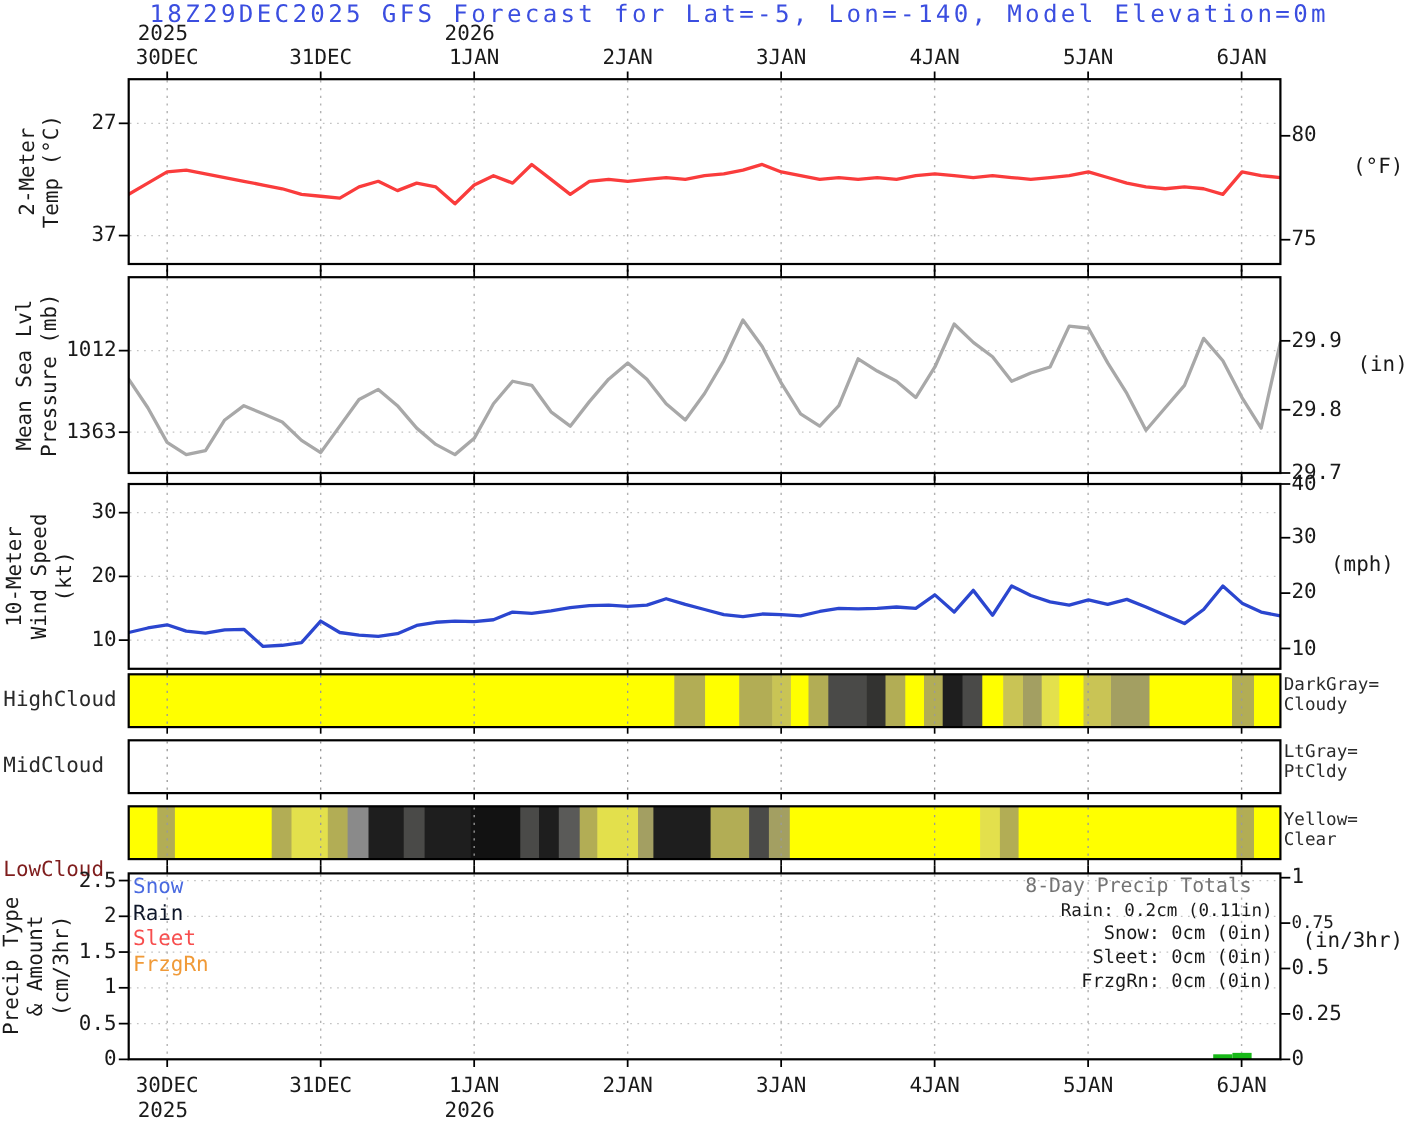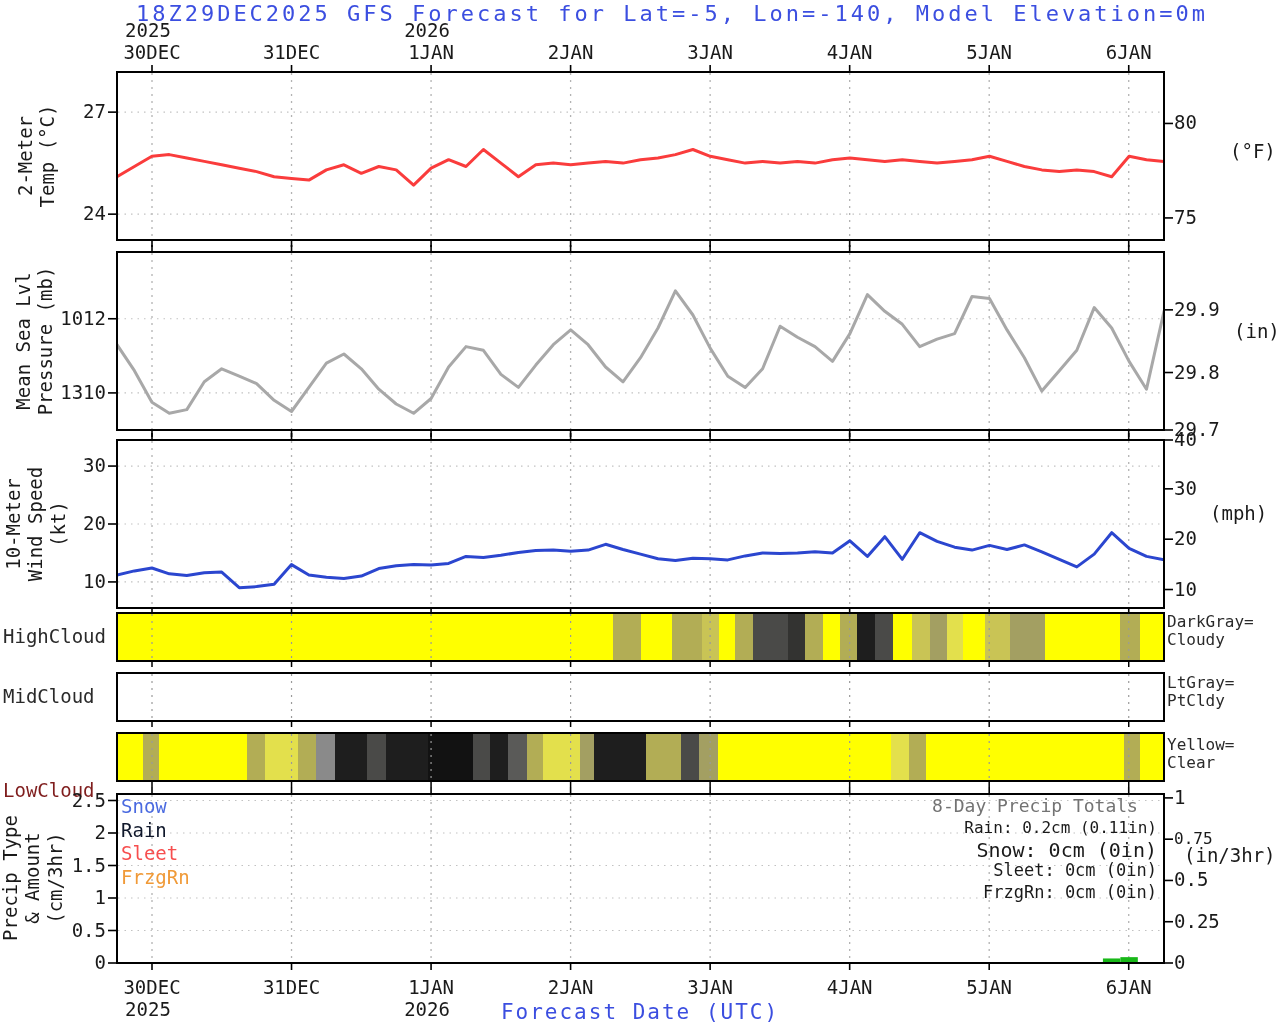--- a/index.html
+++ b/index.html
@@ -296,29 +296,28 @@
 &amp; Amount
 (cm/3hr)</div>
 
 <div class="cloudlegend" style="left:1167px;top:613px;">DarkGray=
 Cloudy</div>
 <div class="cloudlegend" style="left:1167px;top:674px;">LtGray=
 PtCldy</div>
 <div class="cloudlegend" style="left:1167px;top:736px;">Yellow=
 Clear</div>
 
-<div id="xlabel" style="color: rgb(59, 78, 224);">Forecast Date (UTC)</div>
 
 <div id="labels">
       <div class="lbl r" style="left: 106px; top: 112.13px; font-size: 19px;">27</div>
-      <div class="lbl r" style="left: 106px; top: 214.154px; font-size: 19px;">24</div>
+      <div class="lbl r" style="left: 106px; top: 214.154px; font-size: 19px;">37</div>
       <div class="lbl l" style="left: 1174px; top: 123.454px; font-size: 19px;">80</div>
       <div class="lbl l" style="left: 1174px; top: 217.929px; font-size: 19px;">75</div>
       <div class="lbl r" style="left: 106px; top: 318.75px; font-size: 19px;">1012</div>
-      <div class="lbl r" style="left: 106px; top: 392.917px; font-size: 19px;">1310</div>
+      <div class="lbl r" style="left: 106px; top: 392.917px; font-size: 19px;">1363</div>
       <div class="lbl l" style="left: 1174px; top: 309.85px; font-size: 19px;">29.9</div>
       <div class="lbl l" style="left: 1174px; top: 372.521px; font-size: 19px;">29.8</div>
       <div class="lbl l" style="left: 1174px; top: 430px; font-size: 19px;">29.7</div>
       <div class="lbl r" style="left: 106px; top: 466.069px; font-size: 19px;">30</div>
       <div class="lbl r" style="left: 106px; top: 524px; font-size: 19px;">20</div>
       <div class="lbl r" style="left: 106px; top: 581.931px; font-size: 19px;">10</div>
       <div class="lbl l" style="left: 1174px; top: 440px; font-size: 19px;">40</div>
       <div class="lbl l" style="left: 1174px; top: 488.836px; font-size: 19px;">30</div>
       <div class="lbl l" style="left: 1174px; top: 539.178px; font-size: 19px;">20</div>
       <div class="lbl l" style="left: 1174px; top: 589.52px; font-size: 19px;">10</div>
@@ -339,21 +338,21 @@
       <div class="lbl l" style="left: 1174px; top: 880.45px; font-size: 19px;">0.5</div>
       <div class="lbl l" style="left: 1174px; top: 921.725px; font-size: 19px;">0.25</div>
       <div class="lbl l" style="left: 1174px; top: 963px; font-size: 19px;">0</div>
       <div class="lbl l" style="left: 1184px; top: 856px; font-size: 19px;">(in/3hr)</div>
       <div class="lbl l" style="left: 121px; top: 807px; font-size: 19px; color: rgb(74, 106, 224);">Snow</div>
       <div class="lbl l" style="left: 121px; top: 830.5px; font-size: 19px; color: #0f172a;">Rain</div>
       <div class="lbl l" style="left: 121px; top: 854px; font-size: 19px; color: rgb(247, 78, 78);">Sleet</div>
       <div class="lbl l" style="left: 121px; top: 877.5px; font-size: 19px; color: rgb(240, 154, 56);">FrzgRn</div>
       <div class="lbl c" style="left: 1035px; top: 806px; font-size: 18px; color: #737373;">8-Day Precip Totals</div>
       <div class="lbl r" style="left: 1157px; top: 828px; font-size: 16px;">Rain: 0.2cm (0.11in)</div>
-      <div class="lbl r" style="left: 1157px; top: 849.5px; font-size: 20px;">Snow: 0cm (0in)</div>
+      <div class="lbl r" style="left: 1157px; top: 849.5px; font-size: 17px;">Snow: 0cm (0in)</div>
       <div class="lbl r" style="left: 1157px; top: 871px; font-size: 17px;">Sleet: 0cm (0in)</div>
       <div class="lbl r" style="left: 1157px; top: 892.5px; font-size: 17px;">FrzgRn: 0cm (0in)</div>
       <div class="lbl c" style="left: 152px; top: 53px; font-size: 19px;">30DEC</div>
       <div class="lbl c" style="left: 152px; top: 988px; font-size: 19px;">30DEC</div>
       <div class="lbl c" style="left: 291.533px; top: 53px; font-size: 19px;">31DEC</div>
       <div class="lbl c" style="left: 291.533px; top: 988px; font-size: 19px;">31DEC</div>
       <div class="lbl c" style="left: 431.066px; top: 53px; font-size: 19px;">1JAN</div>
       <div class="lbl c" style="left: 431.066px; top: 988px; font-size: 19px;">1JAN</div>
       <div class="lbl c" style="left: 570.599px; top: 53px; font-size: 19px;">2JAN</div>
       <div class="lbl c" style="left: 570.599px; top: 988px; font-size: 19px;">2JAN</div>

